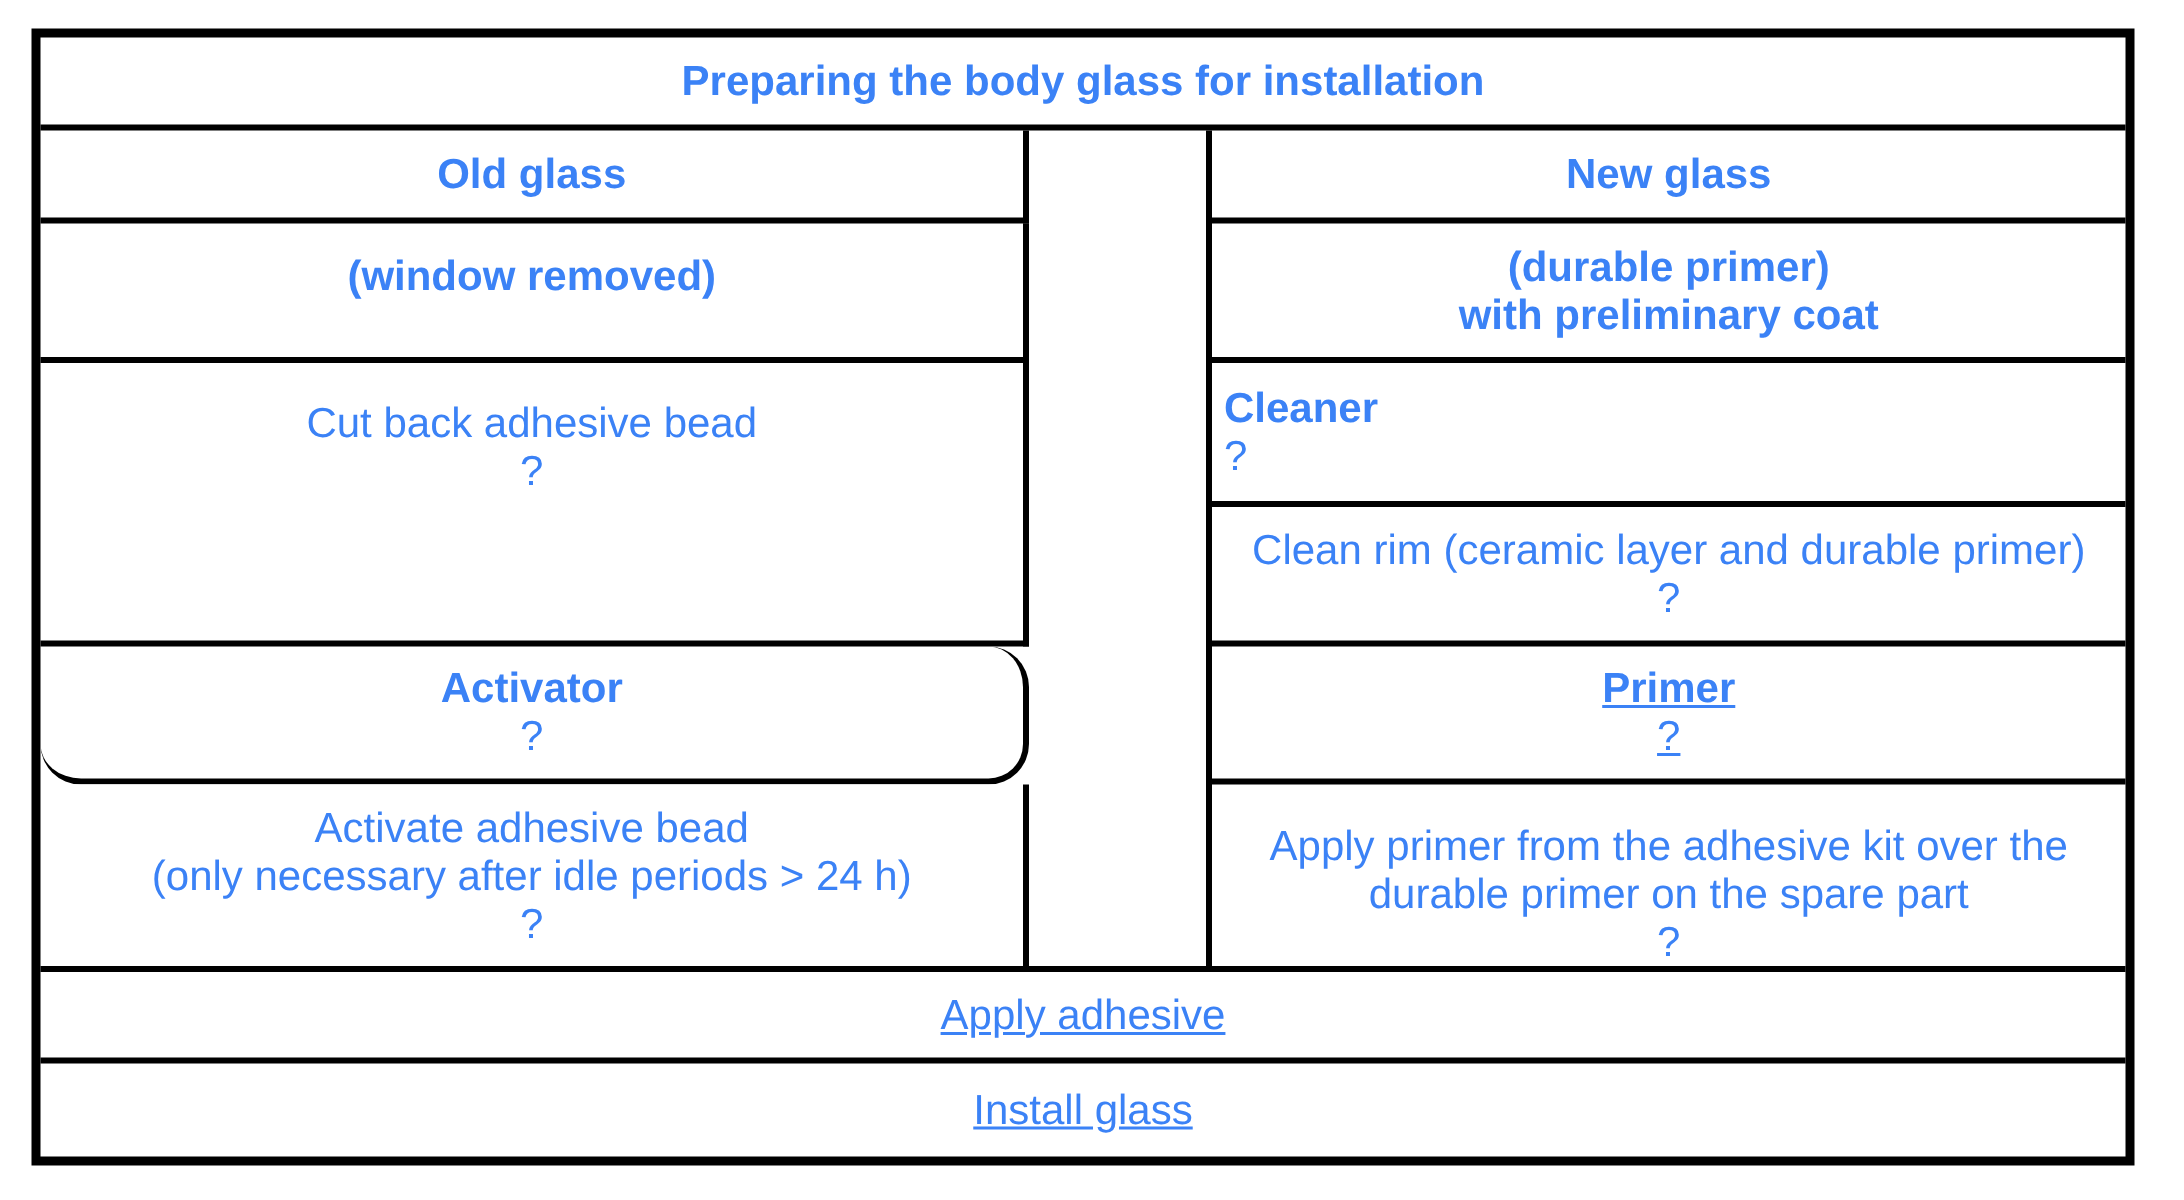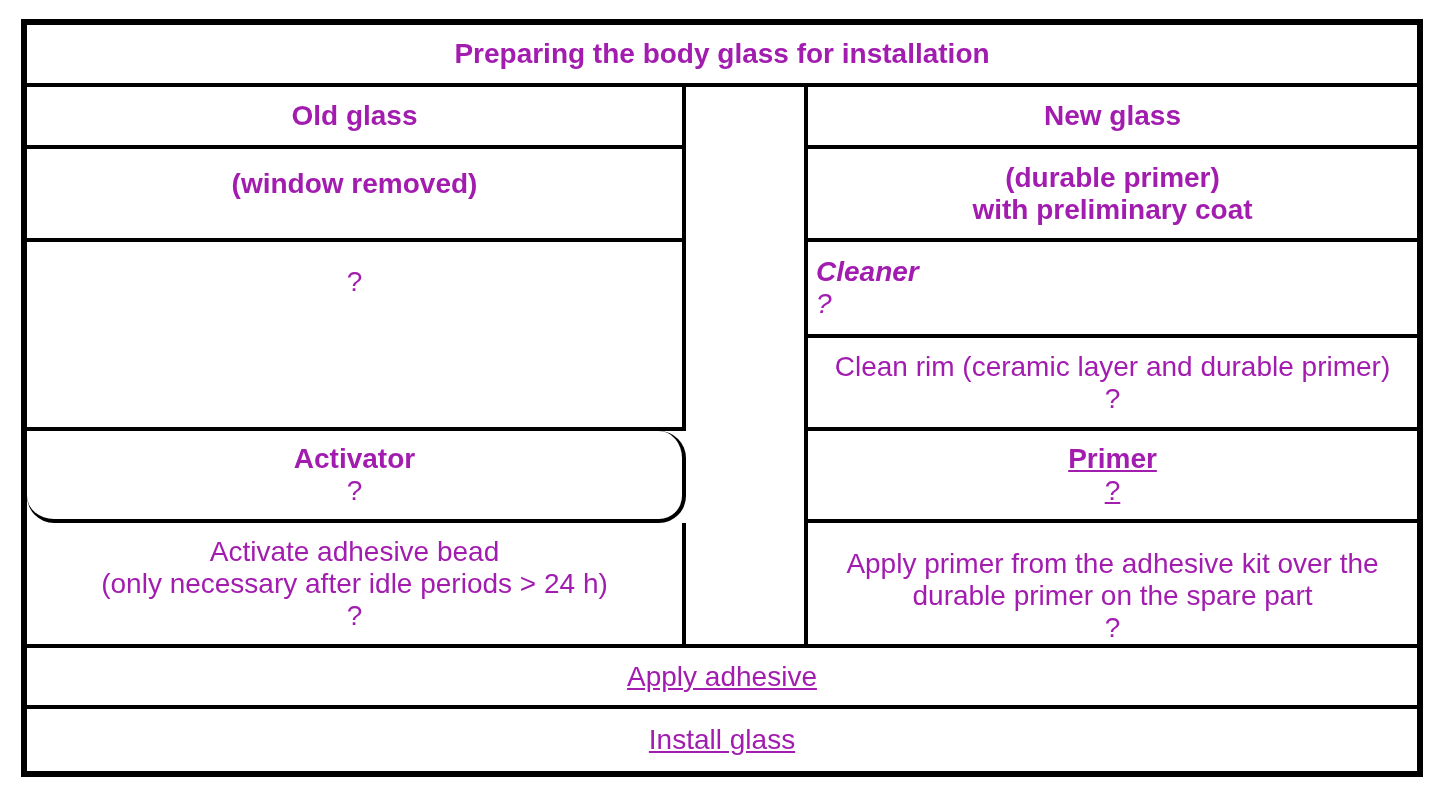--- a/index.html
+++ b/index.html
@@ -19,21 +19,21 @@
     width: 1402px;
     height: 758px;
     border: 6px solid #000000;
     background: #ffffff;
     display: grid;
     grid-template-columns: 659px 122px 609px;
     grid-template-rows: 62px 62px 93px 96px 93px 92px 125px 61px 62px;
     font-family: "Liberation Sans", "DejaVu Sans", sans-serif;
     font-size: 28px;
     line-height: 32px;
-    color: #a21caf;
+    color: #3b82f6;
   }
 
   .cell {
     display: flex;
     flex-direction: column;
     justify-content: center;
     align-items: center;
     text-align: center;
     overflow: hidden;
   }
@@ -45,21 +45,21 @@
   .bd-r { border-right: 4px solid #000000; }
   .bd-b { border-bottom: 4px solid #000000; }
 
   #cell-title        { grid-column: 1 / 4; grid-row: 1; }
   #cell-old-header   { grid-column: 1; grid-row: 2; }
   #cell-spacer       { grid-column: 2; grid-row: 2 / 8; }
   #cell-new-header   { grid-column: 3; grid-row: 2; }
   #cell-old-cond     { grid-column: 1; grid-row: 3; padding-bottom: 20px; }
   #cell-new-cond     { grid-column: 3; grid-row: 3; }
   #cell-cutback      { grid-column: 1; grid-row: 4 / 6; justify-content: flex-start; padding-top: 24px; }
-  #cell-cleaner      { grid-column: 3; grid-row: 4; align-items: flex-start; text-align: right; padding-left: 8px; font-style: italic; }
+  #cell-cleaner      { grid-column: 3; grid-row: 4; align-items: flex-start; text-align: right; padding-left: 8px; }
   #cell-cleanrim     { grid-column: 3; grid-row: 5; }
   #cell-activator    { grid-column: 1; grid-row: 6; border-radius: 27px; }
   #cell-primer       { grid-column: 3; grid-row: 6; text-decoration: underline; }
   #cell-activate     { grid-column: 1; grid-row: 7; }
   #cell-applyprimer  { grid-column: 3; grid-row: 7; margin-top: 24px; }
   #cell-adhesive     { grid-column: 1 / 4; grid-row: 8; text-decoration: underline; }
   #cell-install      { grid-column: 1 / 4; grid-row: 9; text-decoration: underline; }
 </style>
 </head>
 <body>
@@ -83,20 +83,21 @@
   <div id="cell-old-cond" class="cell bold bd-r bd-b">
     <span>(window removed)</span>
   </div>
 
   <div id="cell-new-cond" class="cell bold bd-b">
     <span>(durable primer)</span>
     <span>with preliminary coat</span>
   </div>
 
   <div id="cell-cutback" class="cell bd-r bd-b">
+    <span>Cut back adhesive bead</span>
     <span class="q">?</span>
   </div>
 
   <div id="cell-cleaner" class="cell bd-b">
     <span class="bold">Cleaner</span>
     <span class="q">?</span>
   </div>
 
   <div id="cell-cleanrim" class="cell bd-b">
     <span>Clean rim (ceramic layer and durable primer)</span>

